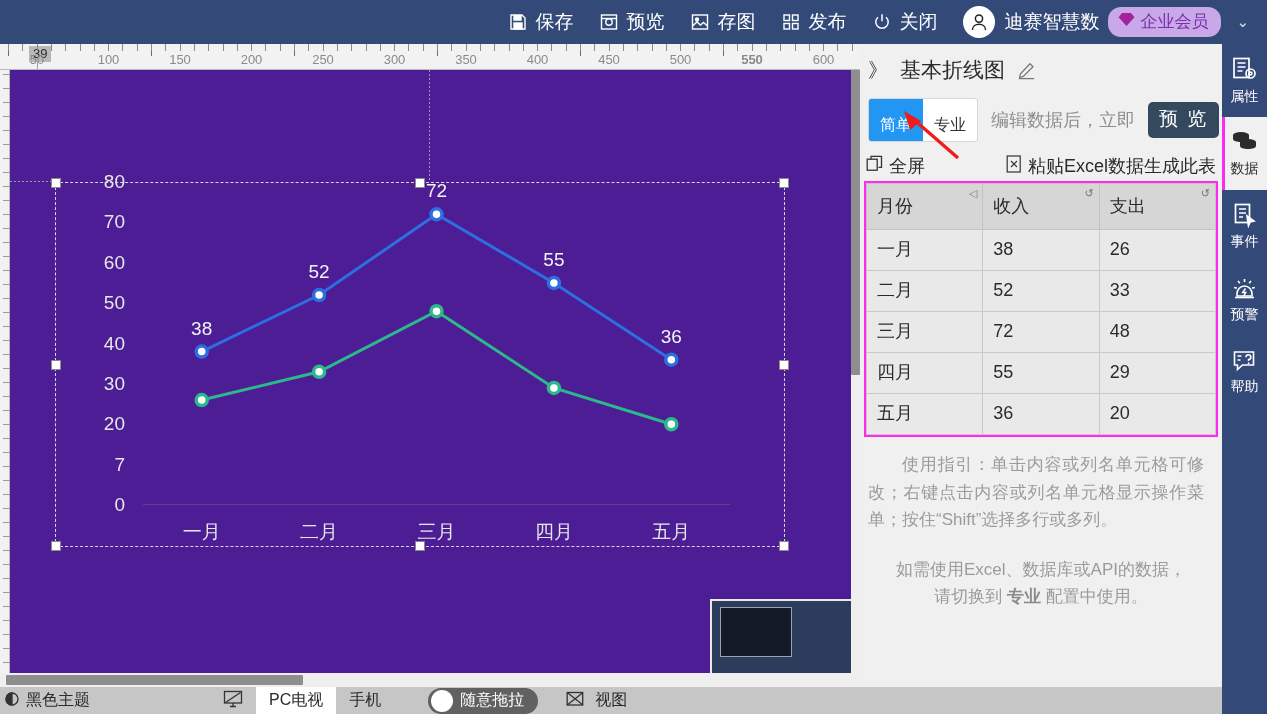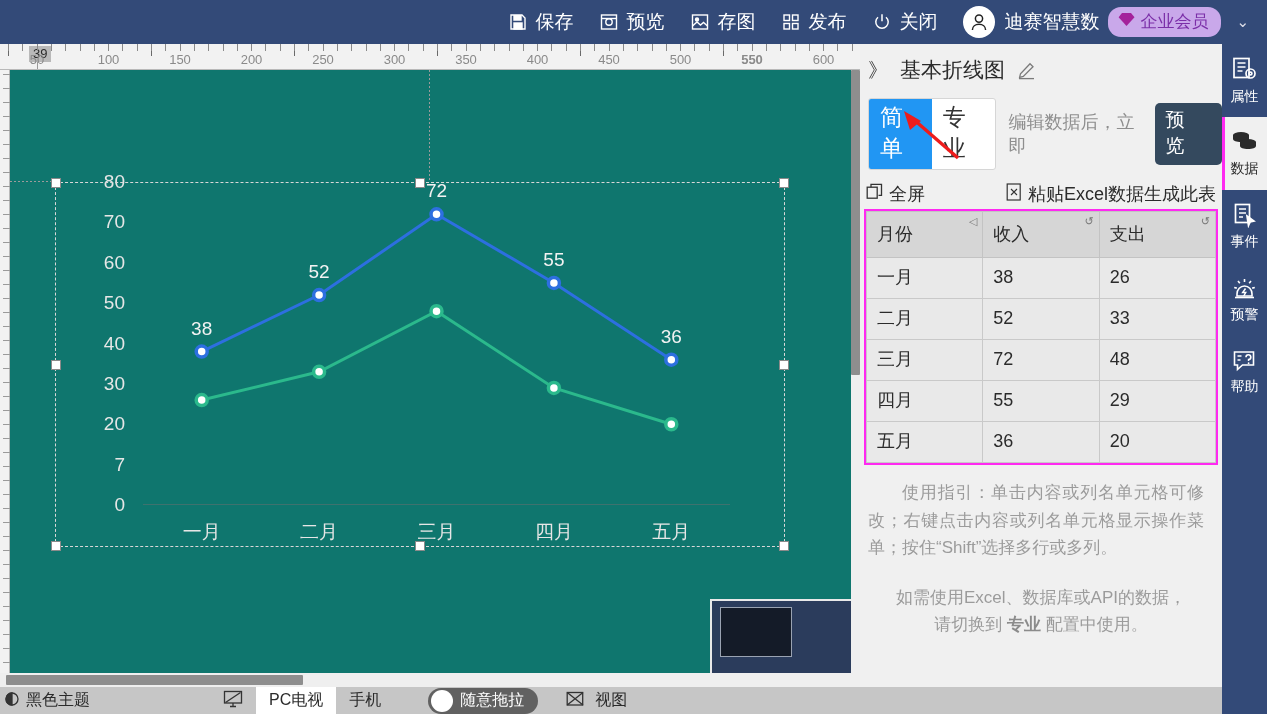--- a/index.html
+++ b/index.html
@@ -57,21 +57,21 @@
   
   #vruler{
     position:absolute; left:0; top:70px; width:10px; height:603px;
     background:#f2f2f2; border-right:1px solid #b9b9b9;
   }
   #vruler .vt{ position:absolute; left:3px; width:7px; height:1px; background:#9a9a9a; }
 
   
   #canvas-area{
     position:absolute; left:10px; top:70px; width:878px; height:603px;
-    background:#0f766e; overflow:hidden;
+    background:#4c1d95; overflow:hidden;
   }
   #artboard{
     position:absolute; left:0; top:0; width:841px; height:603px;
   }
 
   
   #selbox{
     position:absolute; left:45px; top:112px; width:730px; height:365px;
     border:1px dashed #d8d8d8;
   }
@@ -144,21 +144,21 @@
   }
   #rp-chev{ font-size:20px; color:#333; }
   #rp-edit{ display:inline-flex; }
   #rp-tabs{
     display:flex; align-items:center; margin:14px 0 0 8px; gap:13px;
   }
   .seg{
     display:flex; border:1px solid #d6d6d6; border-radius:3px; overflow:hidden;
     background:#fff;
   }
-  .seg div{ font-size:23px; padding:3px 11px 5px; cursor:pointer; color:#333; }
+  .seg div{ font-size:16px; padding:16px 11px 5px; cursor:pointer; color:#333; }
   .seg .on{ background:#2196f3; color:#fff; }
   #rp-hint{ font-size:18px; color:#8e8e8e; }
   #prev-btn{
     background:#34495e; color:#fff; font-size:19px; border-radius:5px;
     padding:4px 11px 6px; letter-spacing:2px; cursor:pointer;
   }
   #rp-actions{
     display:flex; justify-content:space-between; align-items:center;
     margin:12px 6px 0 6px; font-size:18px; color:#2b2b2b;
   }

